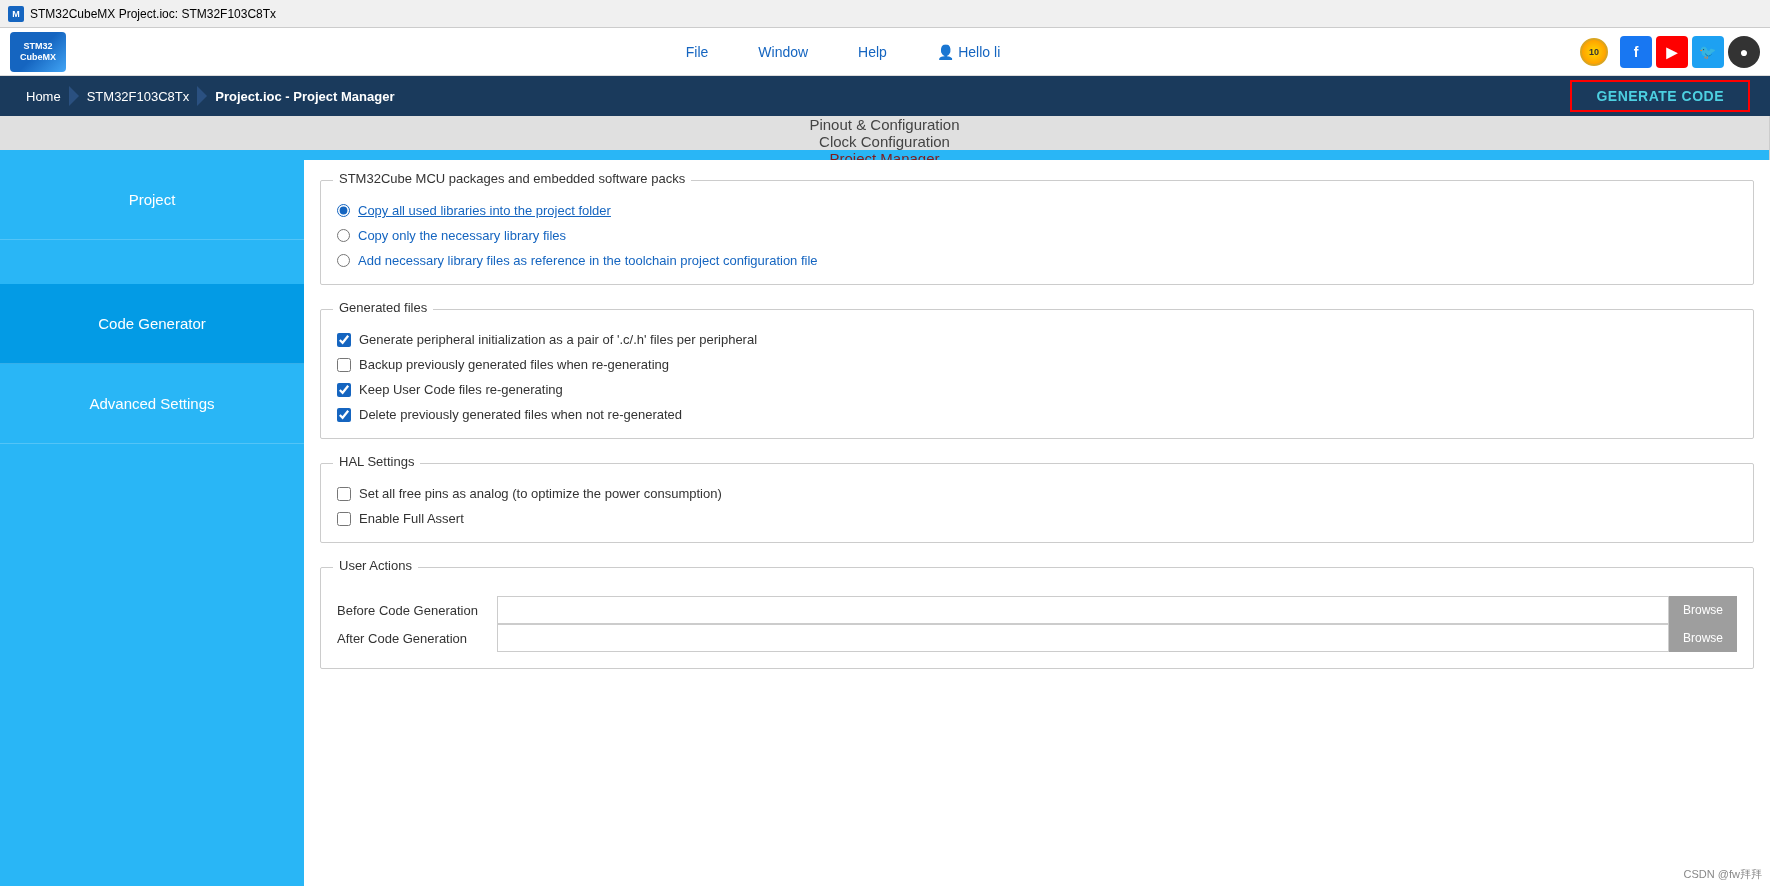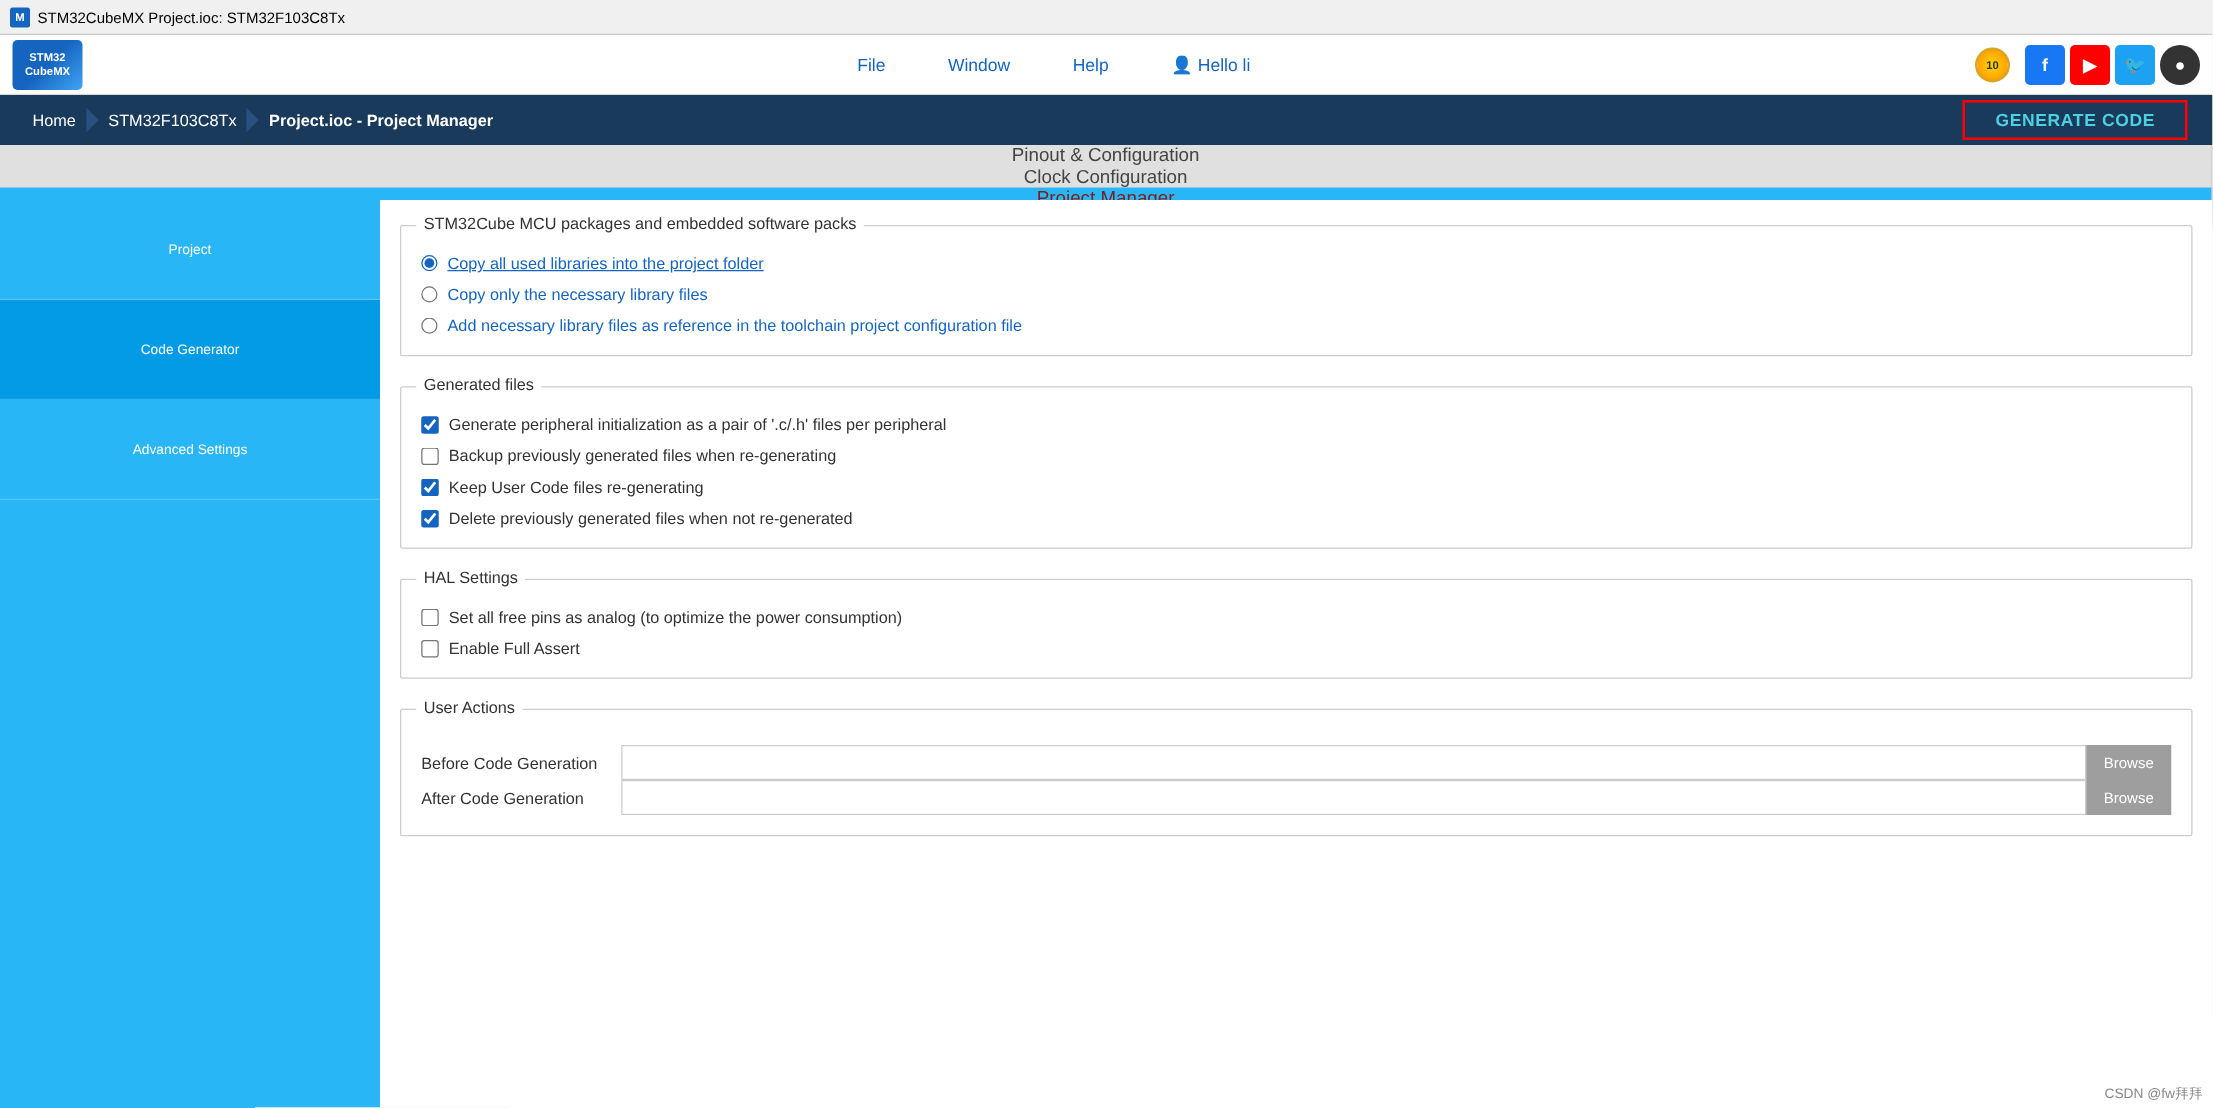--- a/index.html
+++ b/index.html
@@ -117,29 +117,30 @@
     
     #sidebar {
       width: 304px;
       background: #29b6f6;
       display: flex;
       flex-direction: column;
     }
     .sidebar-item {
       padding: 18px 12px;
       color: white;
-      font-size: 11px;
+      font-size: 15px;
       text-align: center;
       cursor: pointer;
       border-bottom: 1px solid rgba(255,255,255,0.2);
       min-height: 80px;
       display: flex; align-items: center; justify-content: center;
     }
     .sidebar-item.active {
       background: #039be5;
+      margin-top: 44px;
     }
 
     
     #main-content {
       flex: 1;
       background: white;
       overflow-y: auto;
       padding: 0;
     }
 

